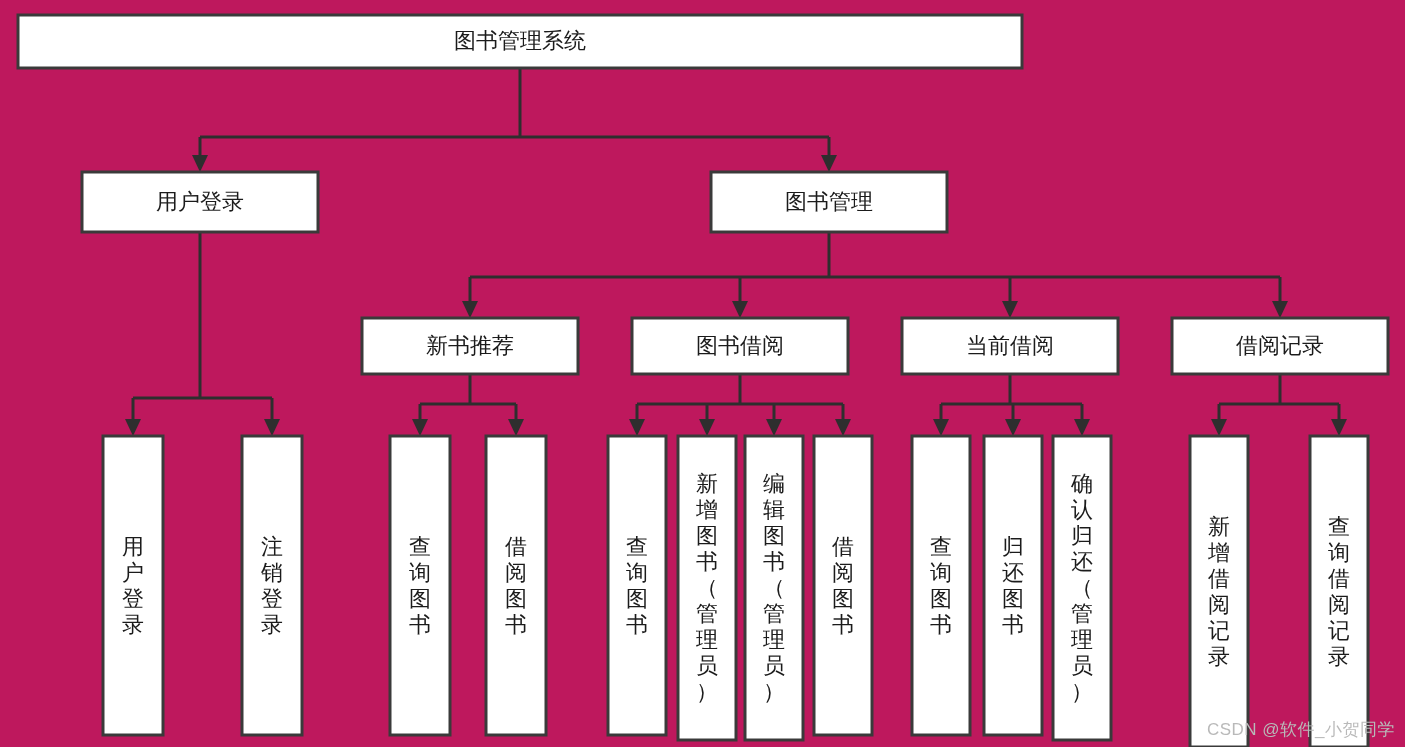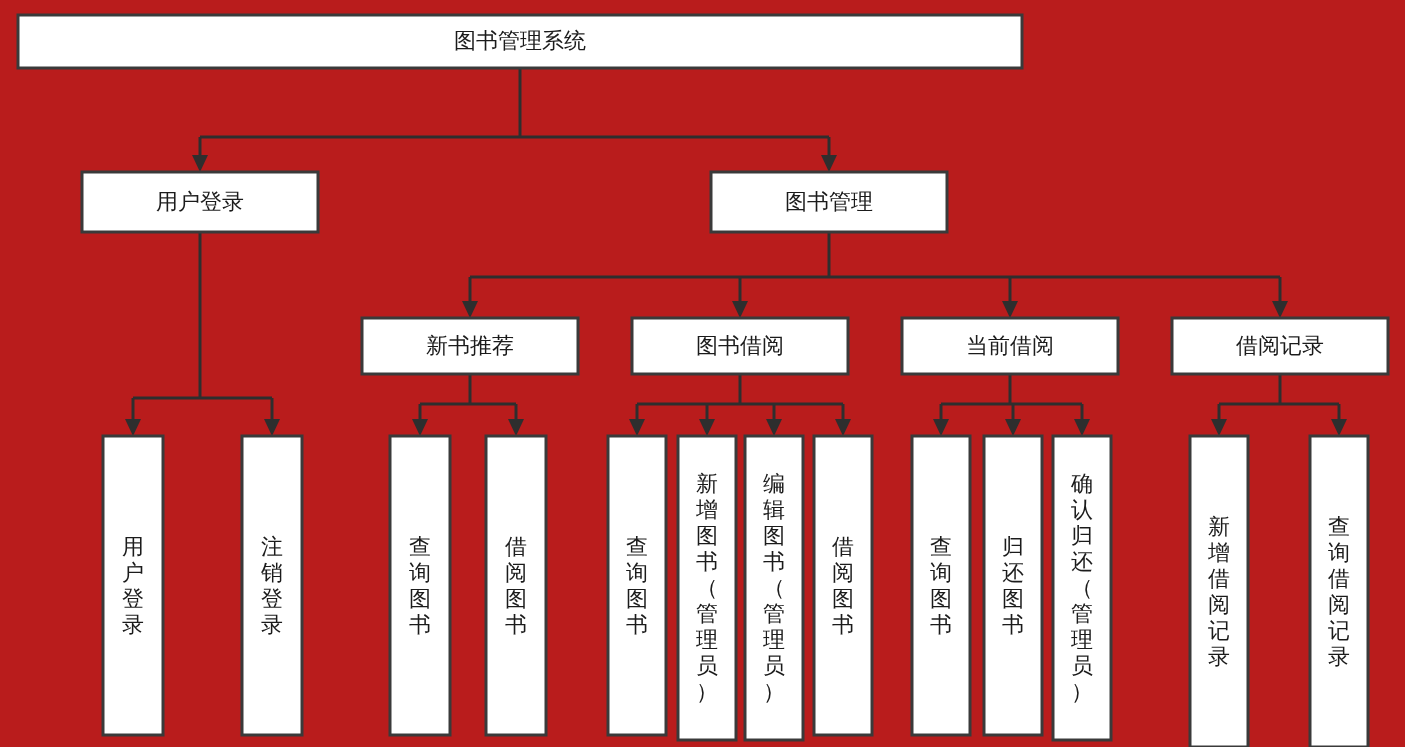--- a/index.html
+++ b/index.html
@@ -11,21 +11,21 @@
   body {
     width: 1405px;
     height: 747px;
     font-family: "Liberation Sans", "DejaVu Sans", sans-serif;
     overflow: hidden;
   }
   #diagram-root {
     position: relative;
     width: 1405px;
     height: 747px;
-    background: #b91c1c;
+    background: #be185d;
   }
   svg#flowchart {
     display: block;
     width: 1405px;
     height: 747px;
   }
   .node-rect {
     fill: #ffffff;
     stroke: #3a3a3a;
     stroke-width: 3;
@@ -200,13 +200,14 @@
         <g>
           <rect x="1190" y="436" width="58" height="311" class="node-rect"></rect>
           <text x="1219" class="node-label-vertical" y="533.5"><tspan x="1219" dy="0">新</tspan><tspan x="1219" dy="26">增</tspan><tspan x="1219" dy="26">借</tspan><tspan x="1219" dy="26">阅</tspan><tspan x="1219" dy="26">记</tspan><tspan x="1219" dy="26">录</tspan></text>
         </g>
         <g>
           <rect x="1310" y="436" width="58" height="311" class="node-rect"></rect>
           <text x="1339" class="node-label-vertical" y="533.5"><tspan x="1339" dy="0">查</tspan><tspan x="1339" dy="26">询</tspan><tspan x="1339" dy="26">借</tspan><tspan x="1339" dy="26">阅</tspan><tspan x="1339" dy="26">记</tspan><tspan x="1339" dy="26">录</tspan></text>
         </g>
       </g>
   </svg>
+  <div class="watermark">CSDN @软件_小贺同学</div>
 </div>
 
 </body></html>

